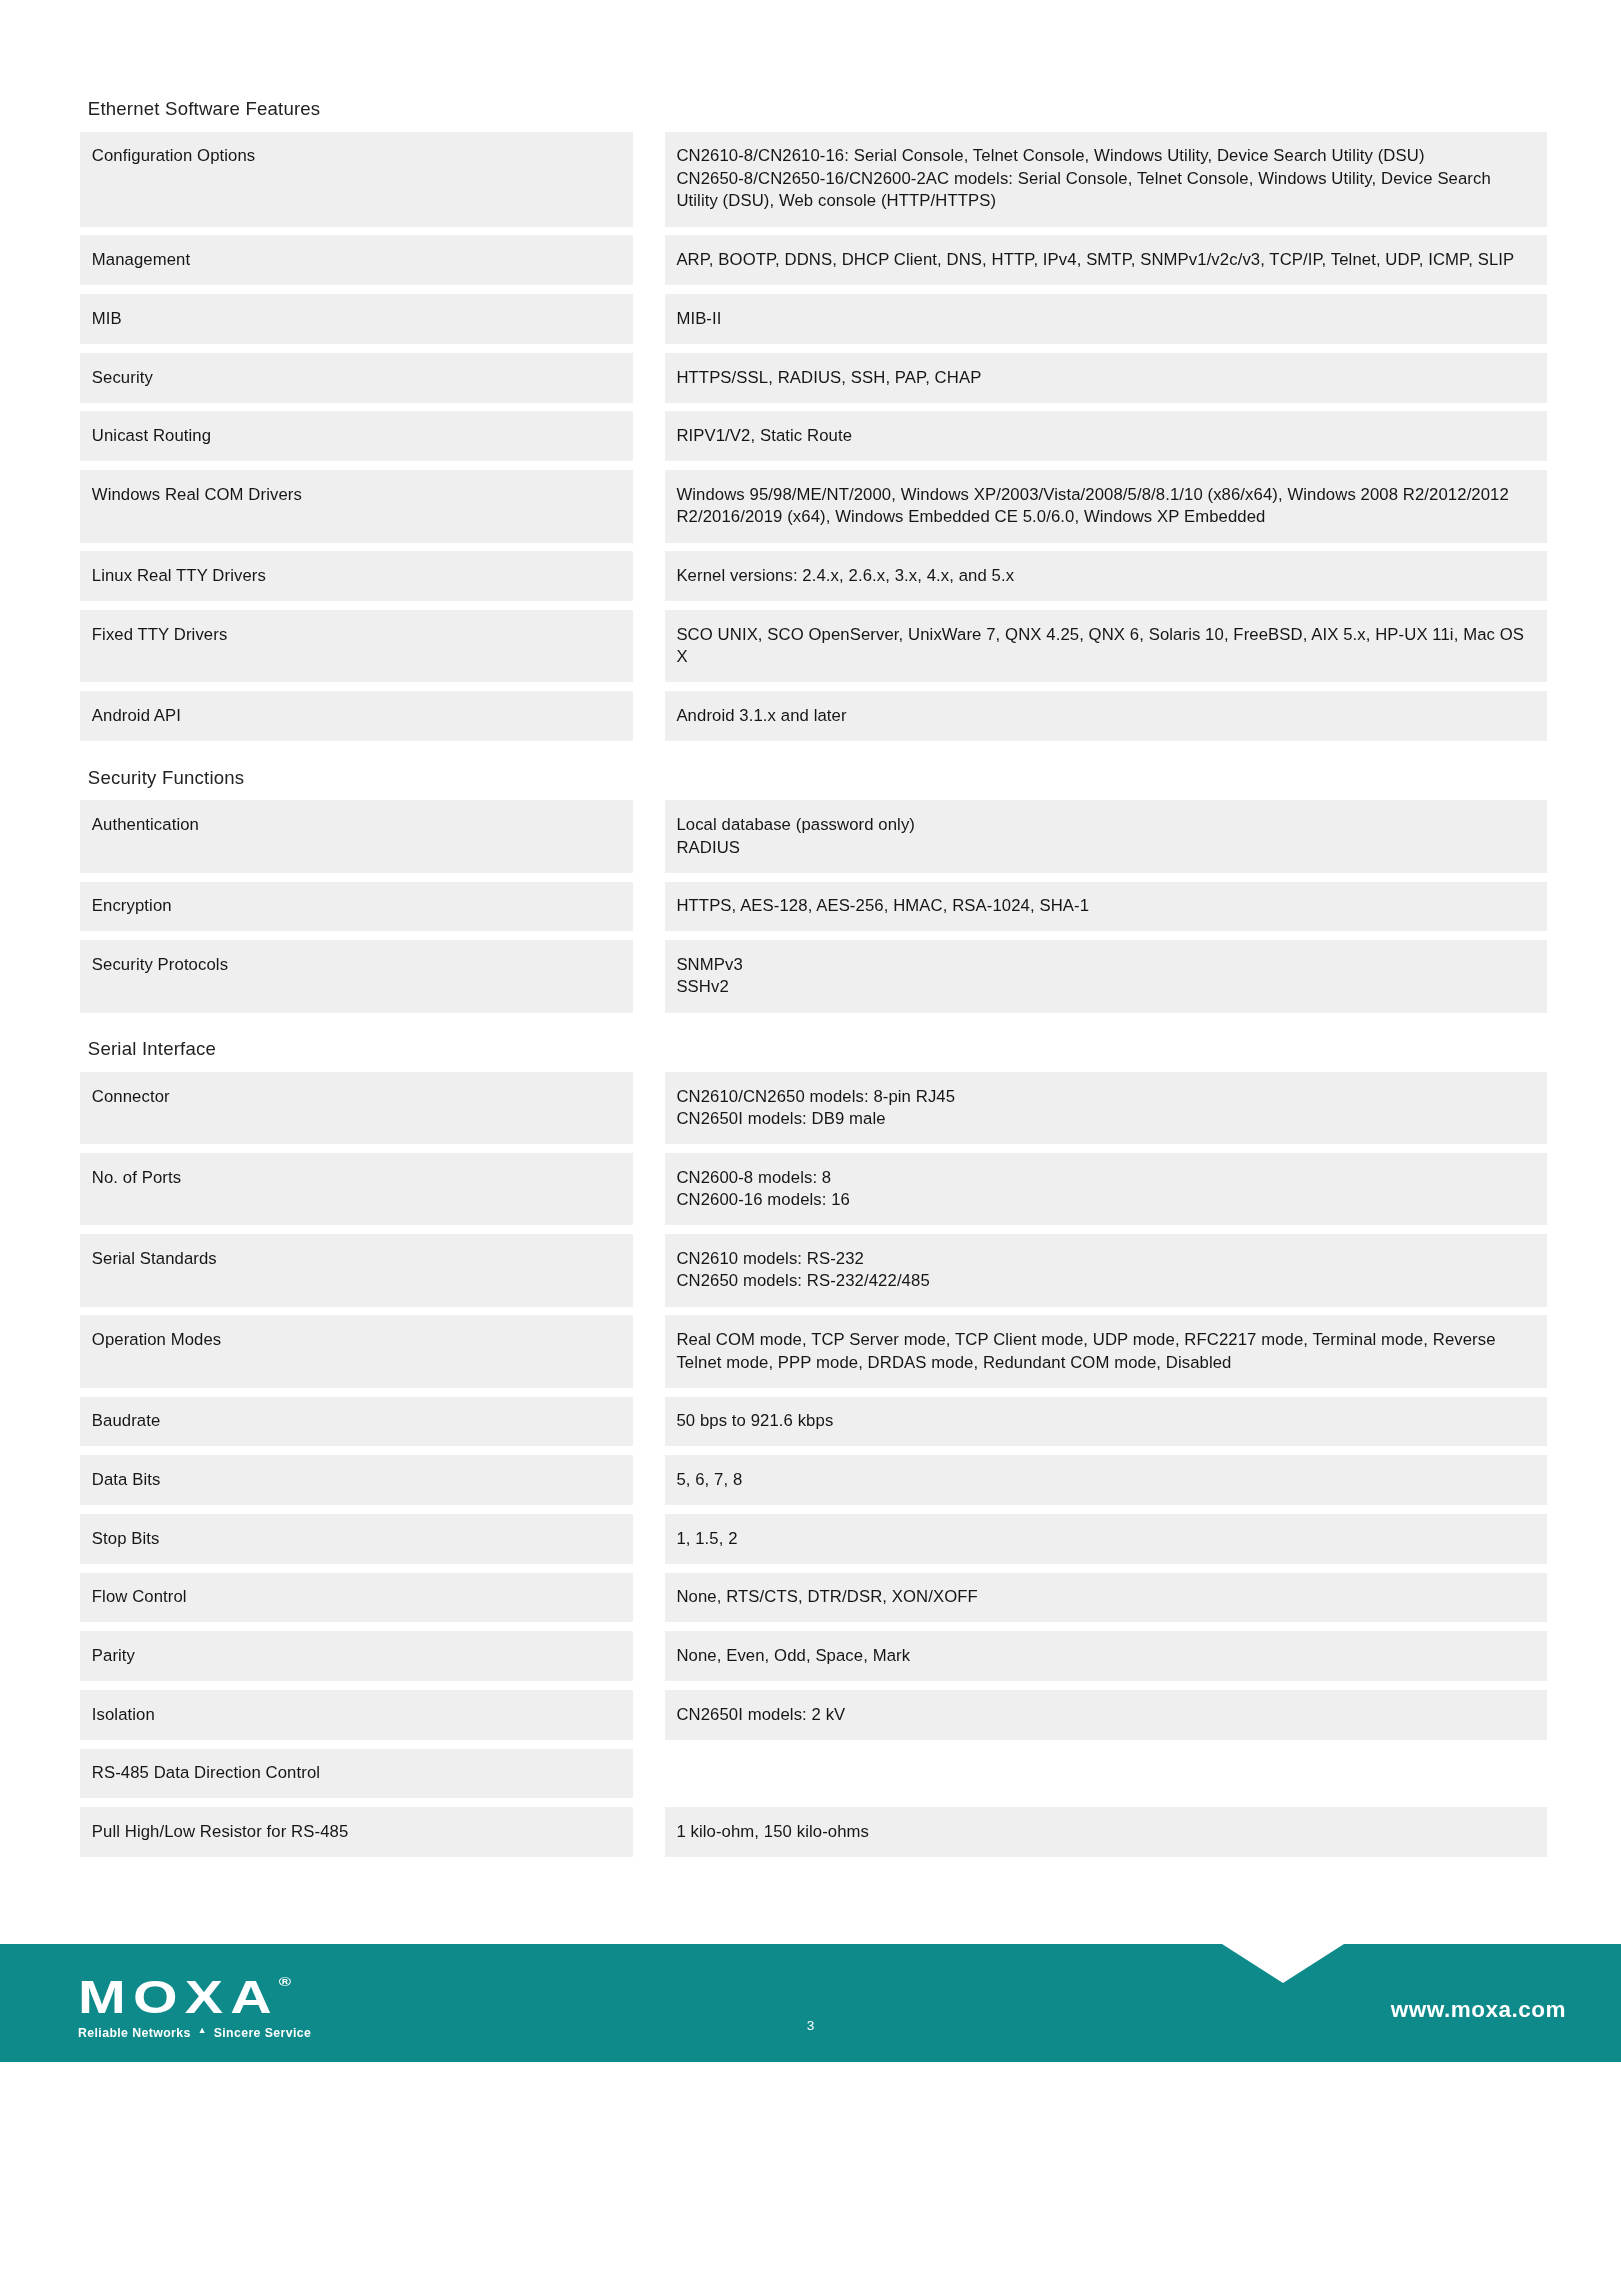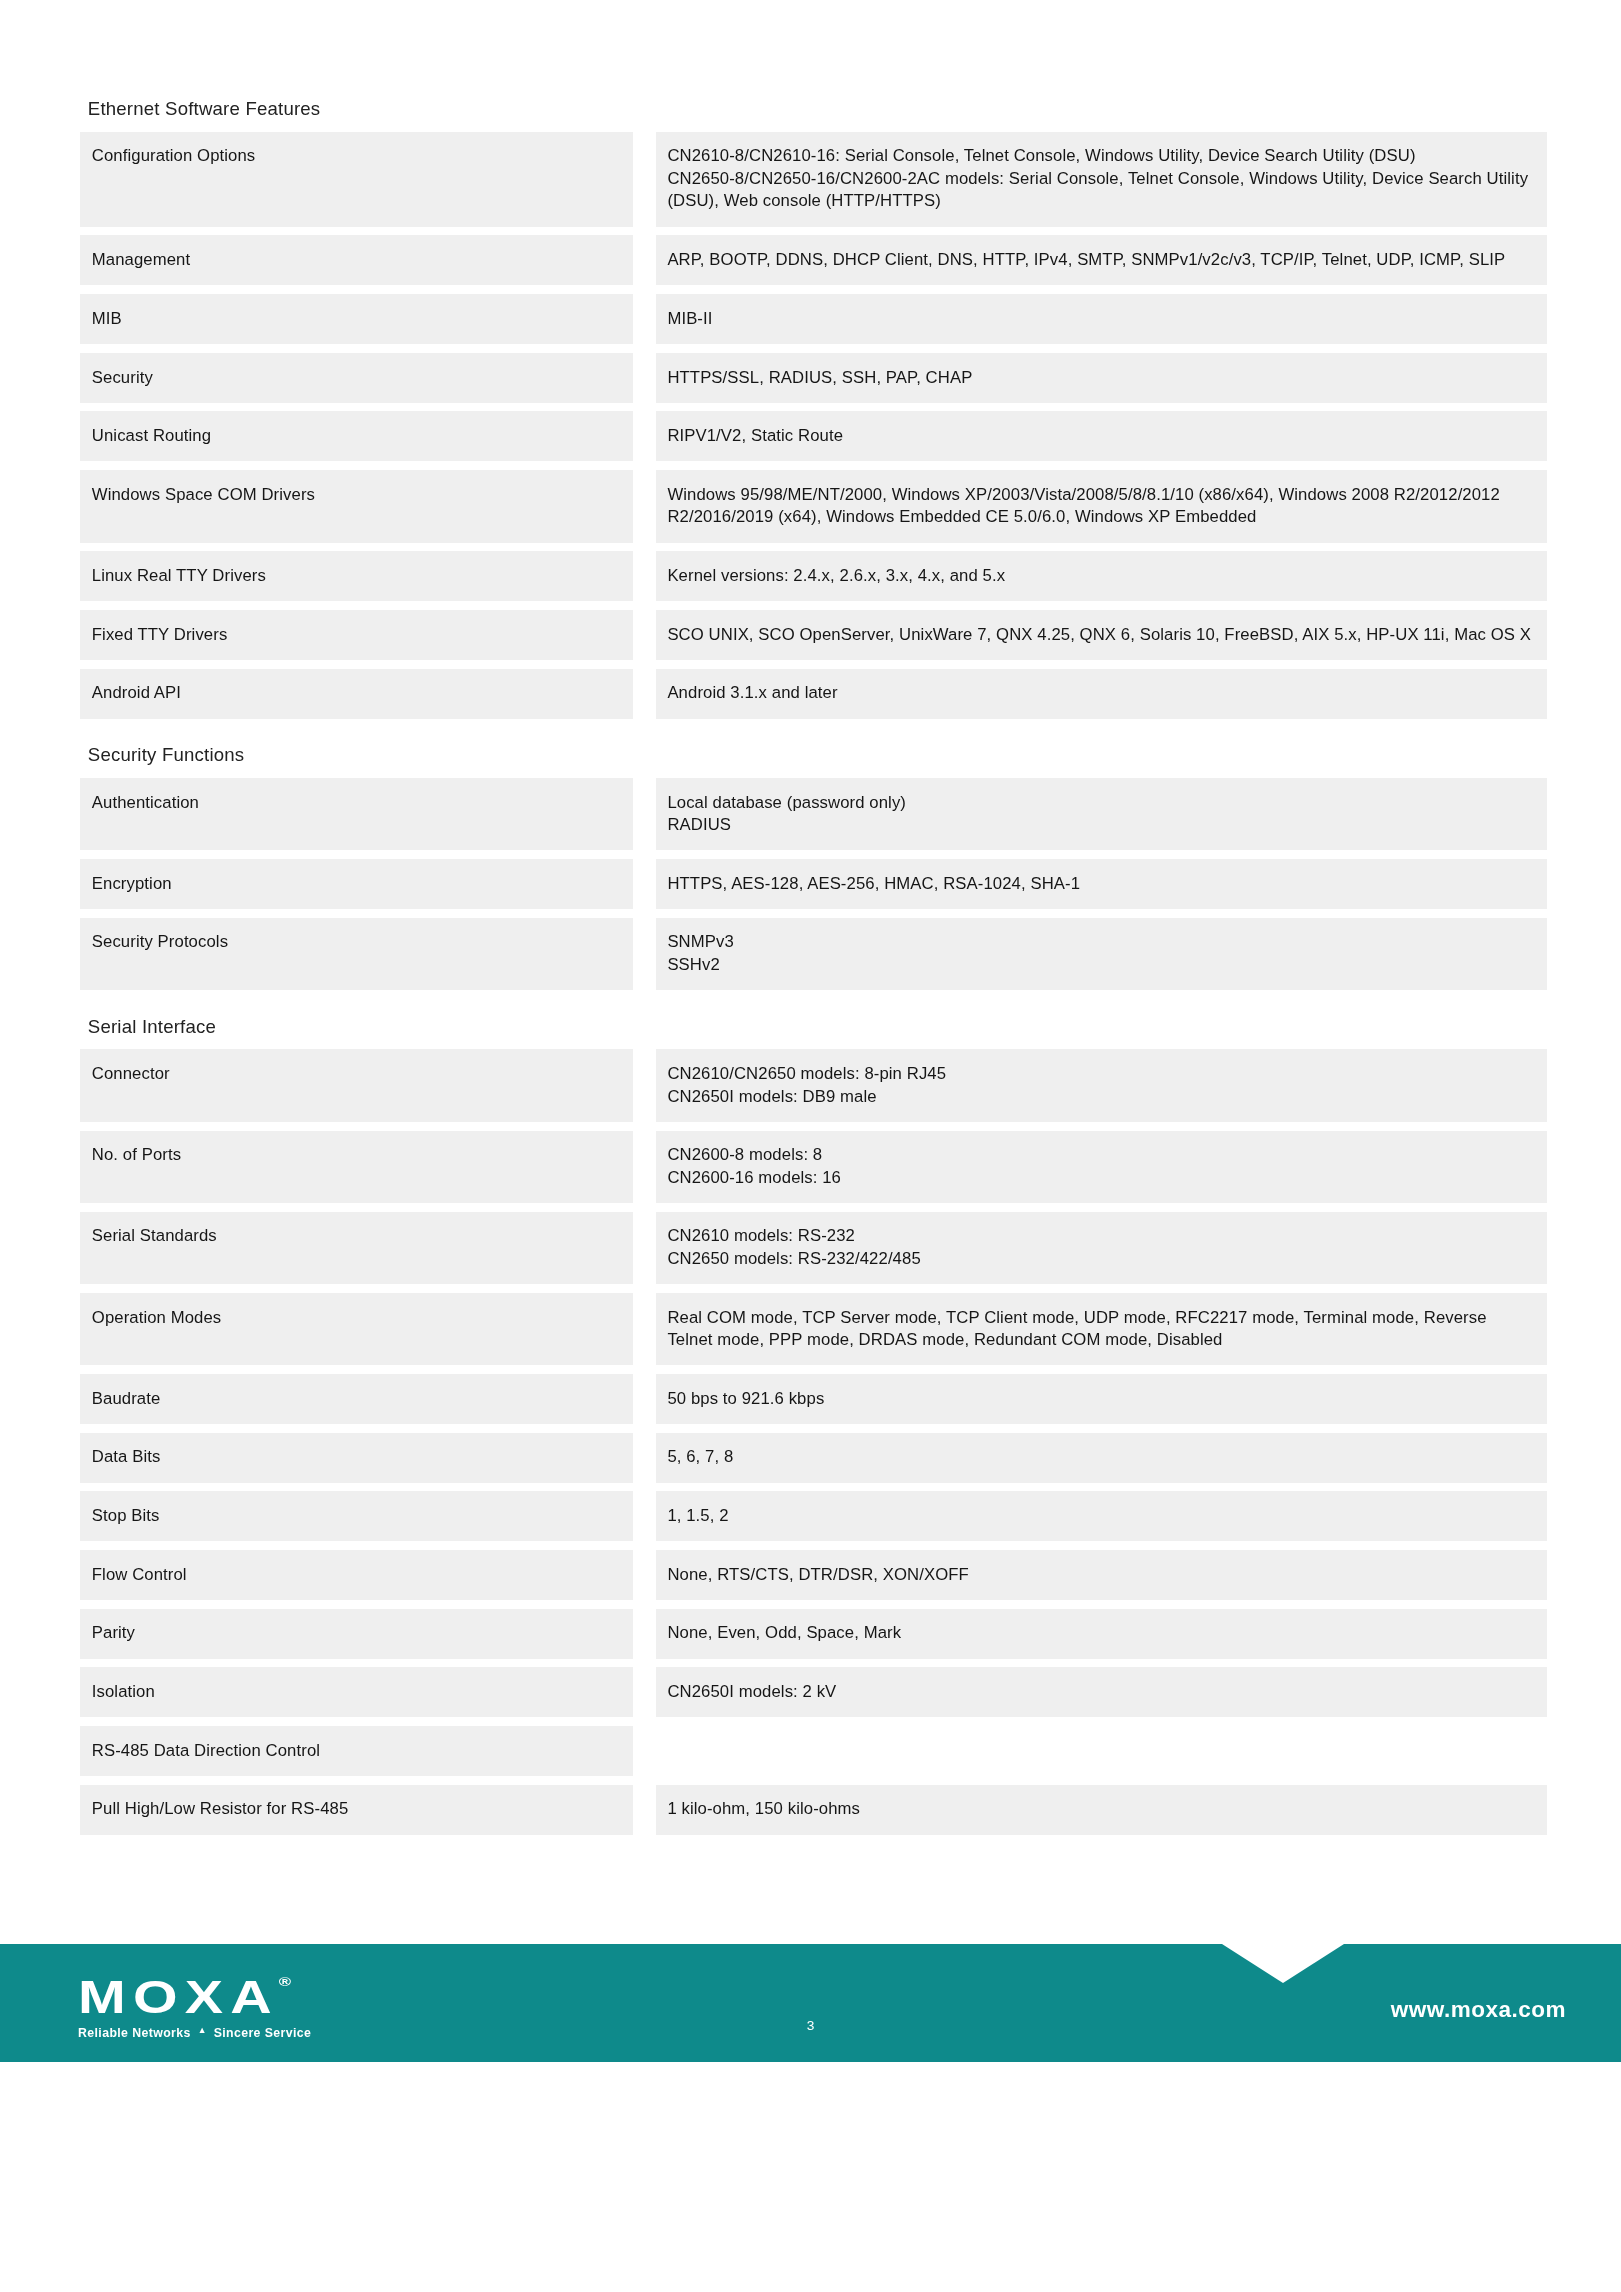--- a/index.html
+++ b/index.html
@@ -14,21 +14,21 @@
 
   .section-title {
     font-size:18.6px;
     font-weight:400;
     color:#222222;
     margin:25.5px 0 11.8px 7.8px;
     letter-spacing:0.2px;
   }
   .section:first-child .section-title { margin-top:0; }
 
-  .spec-row { display:flex; gap:23px; margin-bottom:8.8px; }
+  .spec-row { display:flex; gap:32px; margin-bottom:8.8px; }
   .cell {
     background:#efefef;
     padding:13.7px 11.8px;
     font-size:16.7px;
     line-height:22.5px;
     color:#161616;
     letter-spacing:0.1px;
   }
   .cell.label { width:529px; flex:0 0 auto; }
   .cell.value { flex:1 1 auto; }
@@ -131,21 +131,21 @@
             <span class="line">HTTPS/SSL, RADIUS, SSH, PAP, CHAP</span>
           </div>
         </div>
         <div class="spec-row">
           <div class="cell label">Unicast Routing</div>
           <div class="cell value">
             <span class="line">RIPV1/V2, Static Route</span>
           </div>
         </div>
         <div class="spec-row">
-          <div class="cell label">Windows Space COM Drivers</div>
+          <div class="cell label">Windows Real COM Drivers</div>
           <div class="cell value">
             <span class="line">Windows 95/98/ME/NT/2000, Windows XP/2003/Vista/2008/5/8/8.1/10 (x86/x64), Windows 2008 R2/2012/2012 R2/2016/2019 (x64), Windows Embedded CE 5.0/6.0, Windows XP Embedded</span>
           </div>
         </div>
         <div class="spec-row">
           <div class="cell label">Linux Real TTY Drivers</div>
           <div class="cell value">
             <span class="line">Kernel versions: 2.4.x, 2.6.x, 3.x, 4.x, and 5.x</span>
           </div>
         </div>

